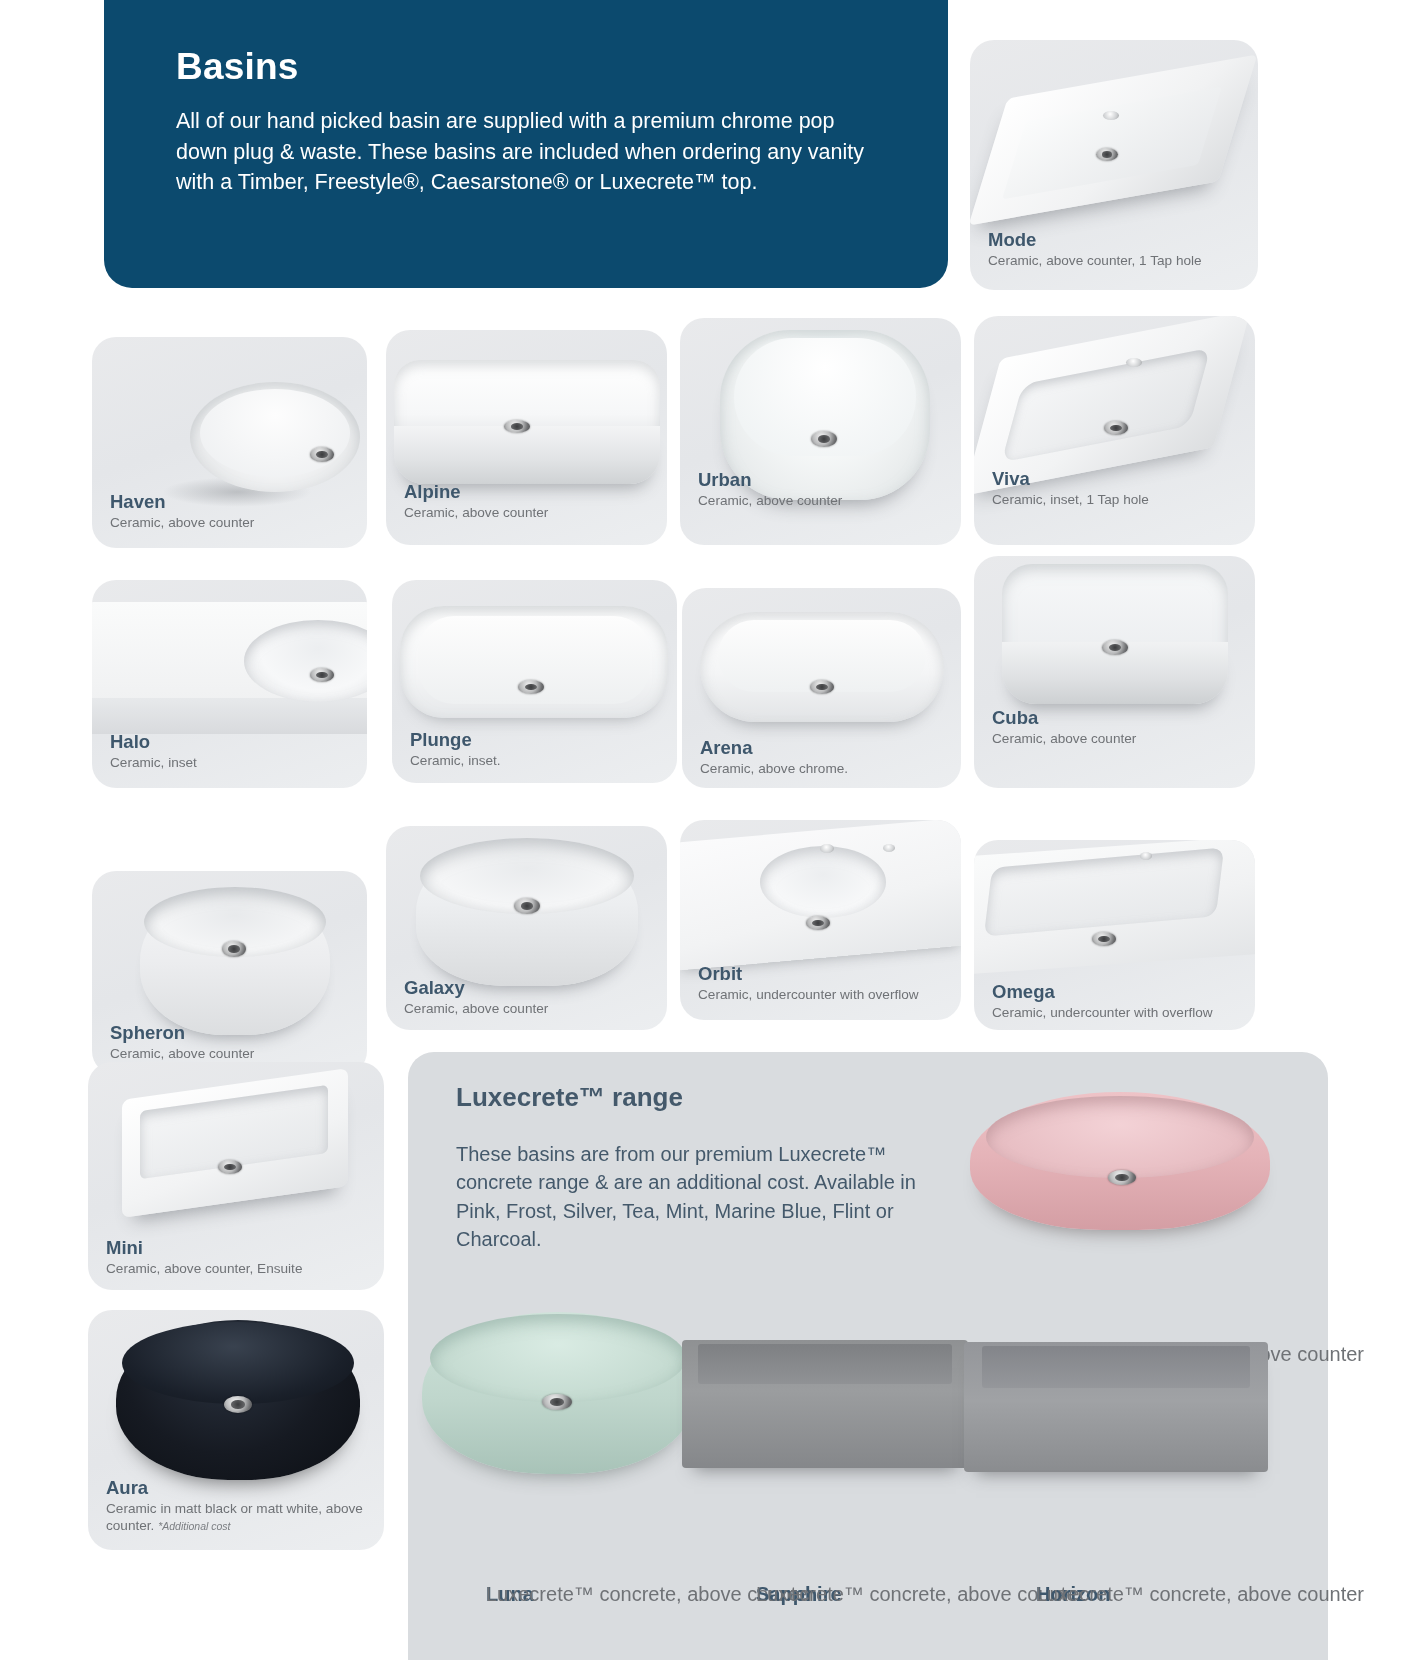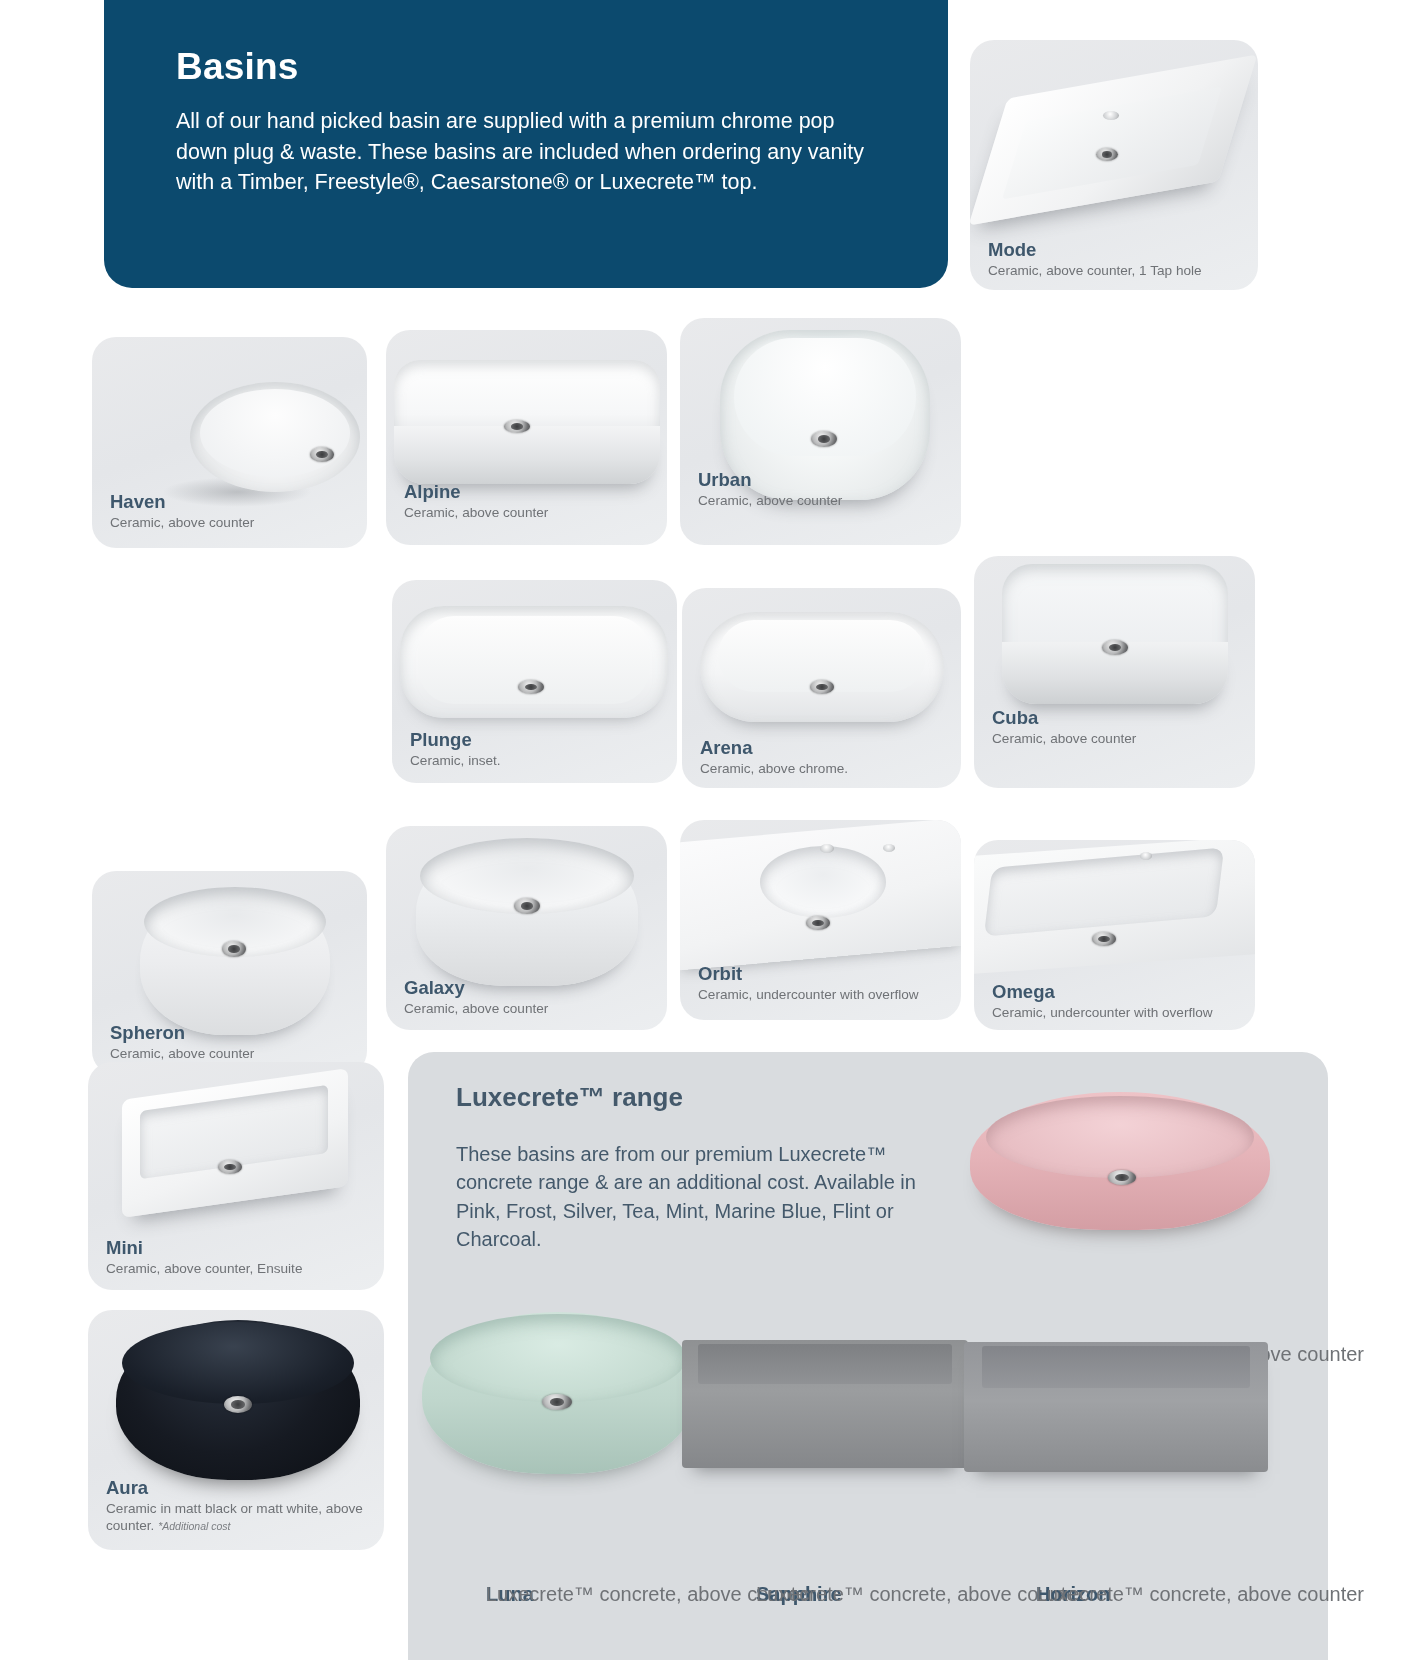--- a/index.html
+++ b/index.html
@@ -149,21 +149,21 @@
            transform: skewY(-10deg) skewX(-18deg); border-radius:6px;
            box-shadow: 0 14px 18px -10px rgba(80,85,90,.45);"></div>
       <div class="sh" style="left:44px; top:66px; width:196px; height:74px;
            background:linear-gradient(150deg,#fbfcfc 0%, #e6e8ea 100%);
            transform: skewY(-10deg) skewX(-18deg); border-radius:4px;"></div>
       <div class="drain" style="left:126px; top:108px; width:22px; height:13px;">
           <div class="inner"></div>
         </div>
       <div class="taphole" style="left:133px; top:71px; width:16px; height:9px;"></div>
     </div>
-    <div class="caption" style="top:200px;">
+    <div class="caption" style="top:190px;">
       <p class="cap-name">Mode</p>
       <p class="cap-desc">Ceramic, above counter, 1 Tap hole</p>
     </div>
   </div>
 
   <div class="card" style="left:92px; top:337px; width:275px; height:211px;">
     <div class="art">
       <div class="shadow-soft" style="left:70px; top:140px; width:150px; height:30px;"></div>
       <div class="sh" style="left:98px; top:45px; width:170px; height:110px; border-radius:50%;
            background:radial-gradient(ellipse at 50% 20%, #ffffff 0%, #f3f4f5 55%, #d9dbdd 100%);
@@ -208,21 +208,59 @@
       <div class="drain" style="left:131px; top:113px; width:26px; height:16px;">
           <div class="inner"></div>
         </div>
     </div>
     <div class="caption" style="top:152px;">
       <p class="cap-name">Urban</p>
       <p class="cap-desc">Ceramic, above counter</p>
     </div>
   </div>
 
-
+  <div class="card" style="left:974px; top:316px; width:281px; height:229px;">
+    <div class="art">
+      <div class="sh" style="left:8px; top:22px; width:250px; height:130px;
+           background:linear-gradient(140deg,#ffffff 0%, #f2f3f4 55%, #dcdee0 100%);
+           transform: skewY(-11deg) skewX(-16deg); border-radius:6px;
+           box-shadow: 0 14px 18px -12px rgba(80,85,90,.45);"></div>
+      <div class="sh" style="left:38px; top:52px; width:188px; height:74px;
+           background:linear-gradient(150deg,#f6f7f8 0%, #e3e5e7 100%);
+           transform: skewY(-11deg) skewX(-16deg); border-radius:14px;
+           box-shadow: inset 0 4px 9px rgba(165,170,175,.55);"></div>
+      <div class="drain" style="left:130px; top:105px; width:24px; height:14px;">
+          <div class="inner"></div>
+        </div>
+      <div class="taphole" style="left:152px; top:42px; width:16px; height:9px;"></div>
+    </div>
+    <div class="caption" style="top:153px;">
+      <p class="cap-name">Viva</p>
+      <p class="cap-desc">Ceramic, inset, 1 Tap hole</p>
+    </div>
+  </div>
+
+  <div class="card" style="left:92px; top:580px; width:275px; height:208px;">
+    <div class="art">
+      <div class="sh" style="left:0; top:22px; width:275px; height:98px;
+           background:linear-gradient(180deg,#fafbfb 0%, #f0f1f2 100%);"></div>
+      <div class="sh" style="left:0; top:118px; width:275px; height:36px;
+           background:linear-gradient(180deg,#e7e9eb 0%, #d8dadd 100%);"></div>
+      <div class="sh" style="left:152px; top:40px; width:148px; height:82px; border-radius:50%;
+           background:radial-gradient(ellipse at 50% 35%, #eceef0 0%, #f7f8f9 55%, #dfe1e3 100%);
+           box-shadow: inset 0 5px 12px rgba(165,170,175,.55);"></div>
+      <div class="drain" style="left:218px; top:88px; width:24px; height:14px;">
+          <div class="inner"></div>
+        </div>
+    </div>
+    <div class="caption" style="top:152px;">
+      <p class="cap-name">Halo</p>
+      <p class="cap-desc">Ceramic, inset</p>
+    </div>
+  </div>
 
   <div class="card" style="left:392px; top:580px; width:285px; height:203px;">
     <div class="art">
       <div class="sh" style="left:8px; top:26px; width:268px; height:112px; border-radius:44px;
            background:linear-gradient(180deg,#ffffff 0%, #f4f5f6 60%, #e6e8ea 100%);
            box-shadow: 0 12px 16px -12px rgba(80,85,90,.4), inset 0 6px 13px rgba(170,175,180,.5);"></div>
       <div class="sh" style="left:26px; top:36px; width:232px; height:88px; border-radius:36px;
            background:linear-gradient(180deg,#fdfdfd 0%, #eef0f1 100%);"></div>
       <div class="drain" style="left:126px; top:100px; width:26px; height:14px;">
           <div class="inner"></div>

